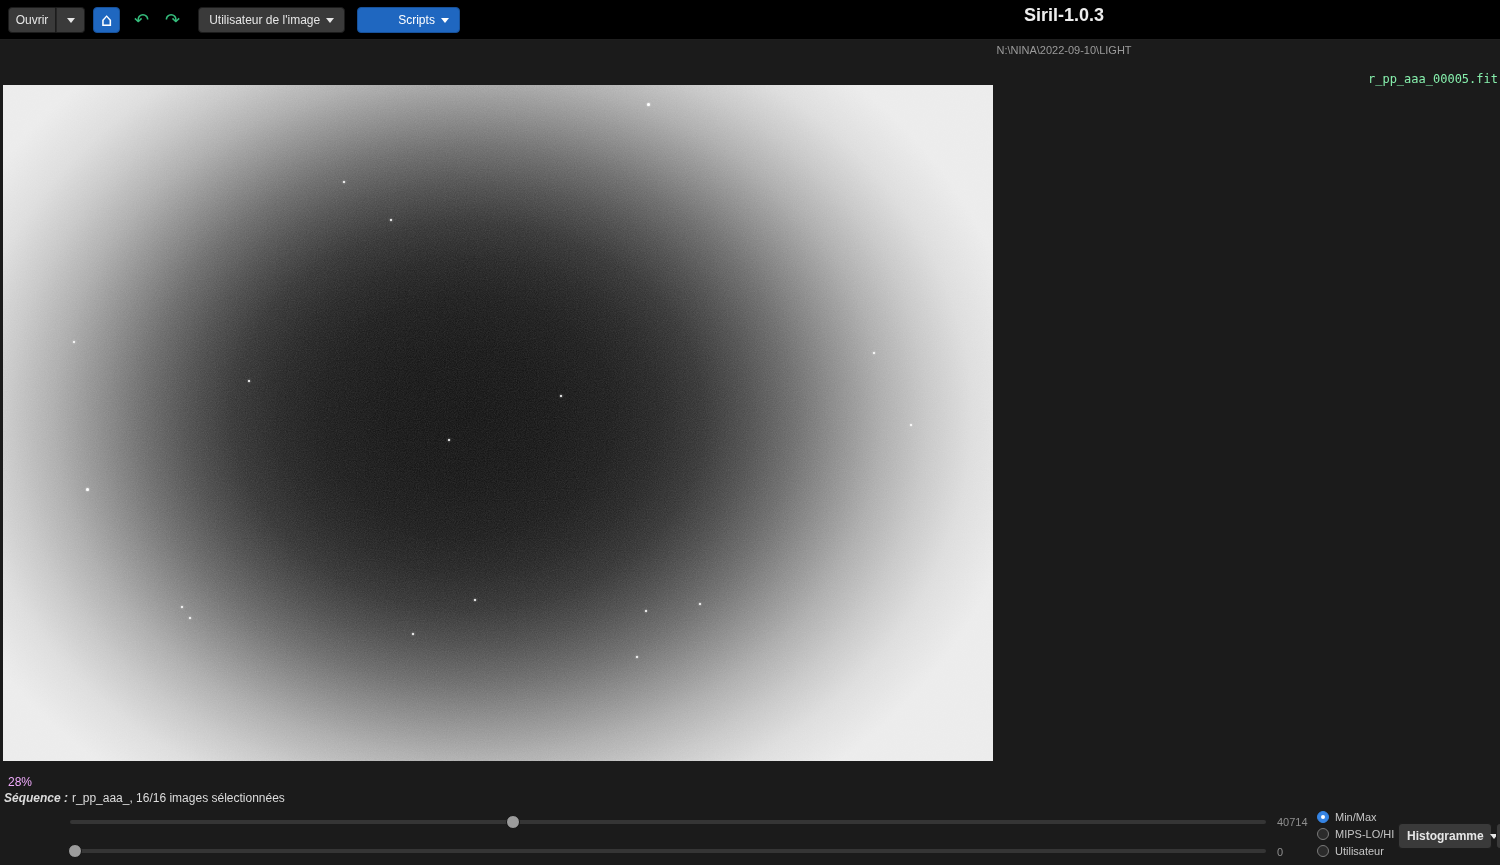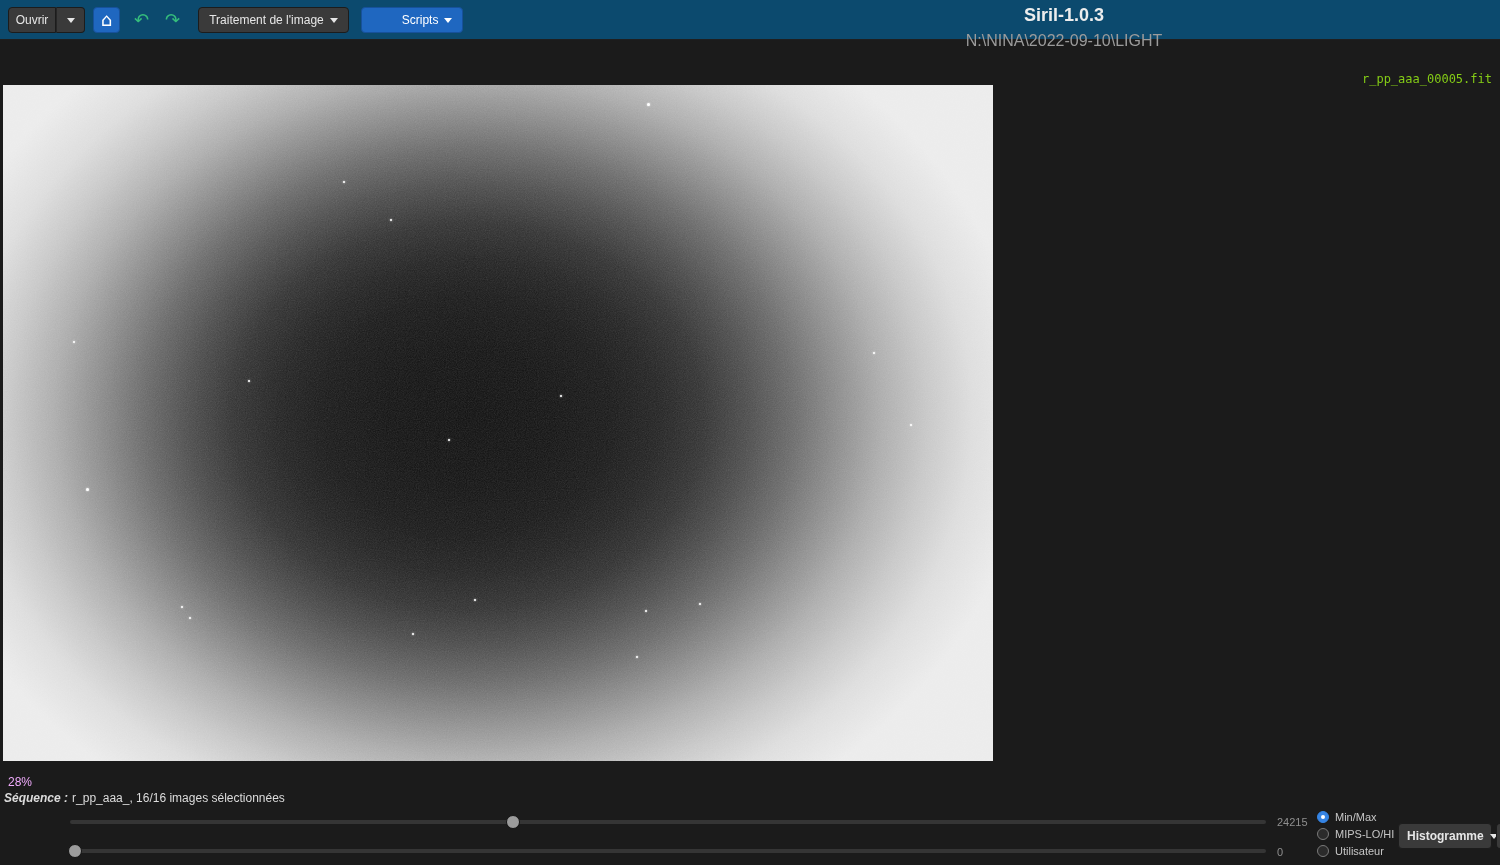--- a/index.html
+++ b/index.html
@@ -6,21 +6,21 @@
   html,body { background:#111; }
   .app {
     position:relative; width:1500px; height:865px; overflow:hidden;
     background:#1b1b1b; color:#e0e0e0;
     font-family:"Liberation Sans", sans-serif; font-size:12px;
   }
 
   
   .toolbar {
     position:absolute; top:0; left:0; width:100%; height:40px;
-    background:#0c4a6e; border-bottom:1px solid #1f1f1f;
+    background:#000000; border-bottom:1px solid #1f1f1f;
   }
   .tb-left { position:absolute; left:8px; top:7px; display:flex; align-items:stretch; }
   .btn {
     height:26px; background:#3a3a3a; border:1px solid #1c1c1c; border-radius:4px;
     color:#e6e6e6; font:12px "Liberation Sans",sans-serif;
     display:inline-flex; align-items:center; justify-content:center;
     padding:0 10px; cursor:pointer; white-space:nowrap;
   }
   .linked { display:flex; margin-right:8px; }
   .linked .btn:first-child { border-radius:4px 0 0 4px; width:48px; }
@@ -31,37 +31,37 @@
   .glyph { font-family:"DejaVu Sans",sans-serif; font-size:15px; line-height:1; }
   .glyph.big { font-size:18px; }
   .green { color:#35bd7c; }
   .caret {
     width:0; height:0; display:inline-block; margin-left:6px;
     border-left:4px solid transparent; border-right:4px solid transparent;
     border-top:5px solid currentColor;
   }
   .tb-title { position:absolute; left:1064px; top:5px; transform:translateX(-50%); text-align:center; }
   .win-title { font-size:18px; font-weight:bold; color:#ededed; white-space:nowrap; }
-  .win-path  { font-size:16px; color:#9b9b9b; margin-top:6px; white-space:nowrap; }
+  .win-path  { font-size:11px; color:#9b9b9b; margin-top:18px; white-space:nowrap; }
 
   
   .tabbar { position:absolute; top:41px; left:4px; height:30px; display:flex; }
   .tab {
     width:52px; display:flex; align-items:center; justify-content:center;
     color:#b4b4b4; cursor:pointer; position:relative;
   }
   .tab.active { color:#ffffff; }
   .tab.active::after {
     content:""; position:absolute; left:4px; right:4px; bottom:0; height:3px; background:#3584e4;
   }
 
   
   .filename {
-    position:absolute; top:72px; right:8px;
-    font:12px "DejaVu Sans Mono",monospace; color:#84cc16;
+    position:absolute; top:72px; right:2px;
+    font:12px "DejaVu Sans Mono",monospace; color:#86efac;
   }
   .fits-image {
     position:absolute; left:3px; top:85px; width:990px; height:676px; overflow:hidden;
     background:
       radial-gradient(ellipse 560px 460px at 47% 49%,
         #0d0d0d 0%, #101010 15%, #161616 26%, #202020 34%,
         #303030 42%, #4a4a4a 50%, #686868 58%, #8a8a8a 66%,
         #ababab 74%, #c6c6c6 82%, #dcdcdc 90%, #ebebeb 100%);
     cursor:crosshair;
   }
@@ -120,21 +120,21 @@
       <button class="btn blue icon-only">
           <span class="glyph big">⌂</span>
         </button>
       <button class="btn flat">
           <span class="glyph big green">↶</span>
         </button>
       <button class="btn flat mr10">
           <span class="glyph big green">↷</span>
         </button>
       <button class="btn mr12">
-        <span>Traitement de l'image</span>
+        <span>Utilisateur de l'image</span>
         <span class="caret"></span>
       </button>
       <button class="btn blue">
         <span>Scripts</span>
         <span class="caret"></span>
       </button>
     </div>
     <div class="tb-title">
       <div class="win-title">Siril-1.0.3</div>
       <div class="win-path">N:\NINA\2022-09-10\LIGHT</div>
@@ -186,21 +186,21 @@
 
   <div class="slider s1">
     <div class="track"></div>
     <div class="handle" style="left: calc(37% - 7px);"></div>
   </div>
   <div class="slider s2">
     <div class="track"></div>
     <div class="handle" style="left: calc(0.4% - 7px);"></div>
   </div>
 
-  <div class="val v1">24215</div>
+  <div class="val v1">40714</div>
   <div class="val v2">0</div>
 
   <div class="radios">
     <label class="radio selected">
       <span class="rdot"></span>
       <span>Min/Max</span>
     </label>
     <label class="radio">
       <span class="rdot"></span>
       <span>MIPS-LO/HI</span>

